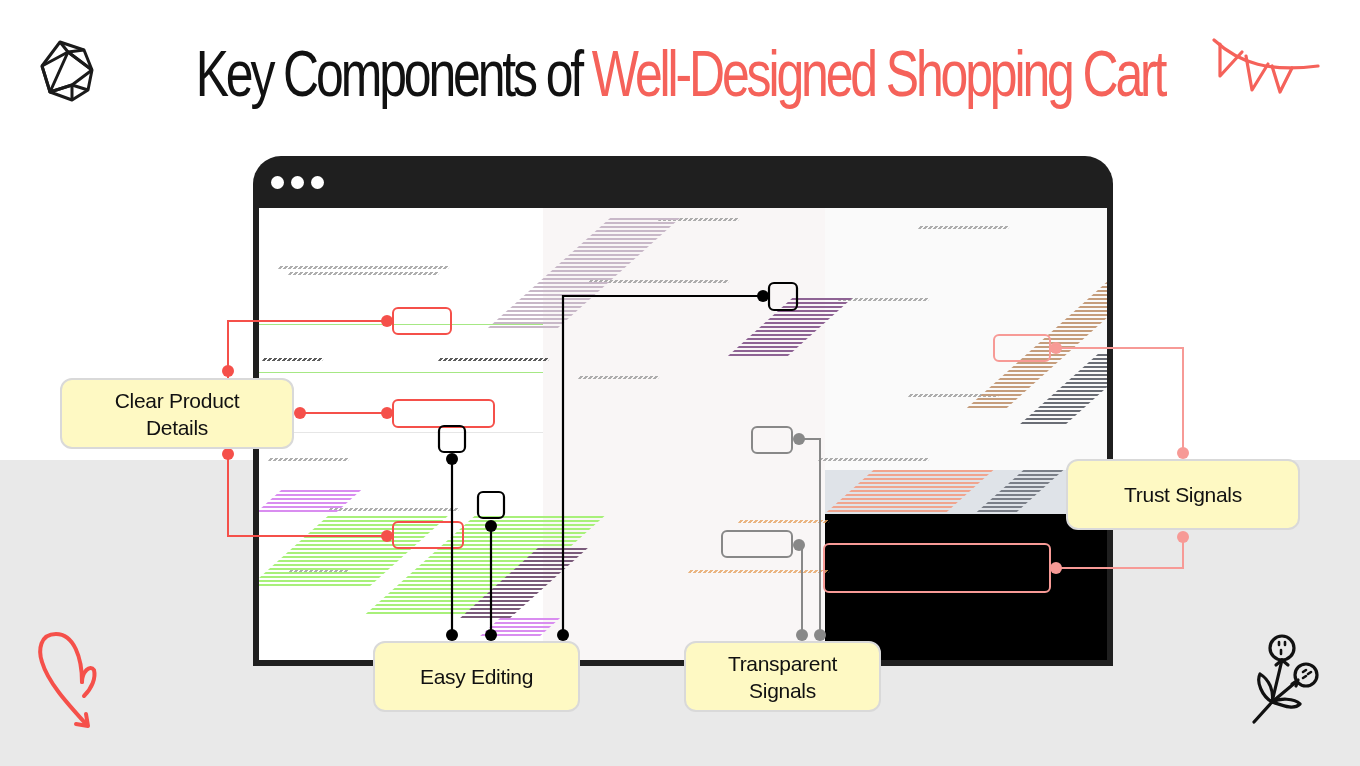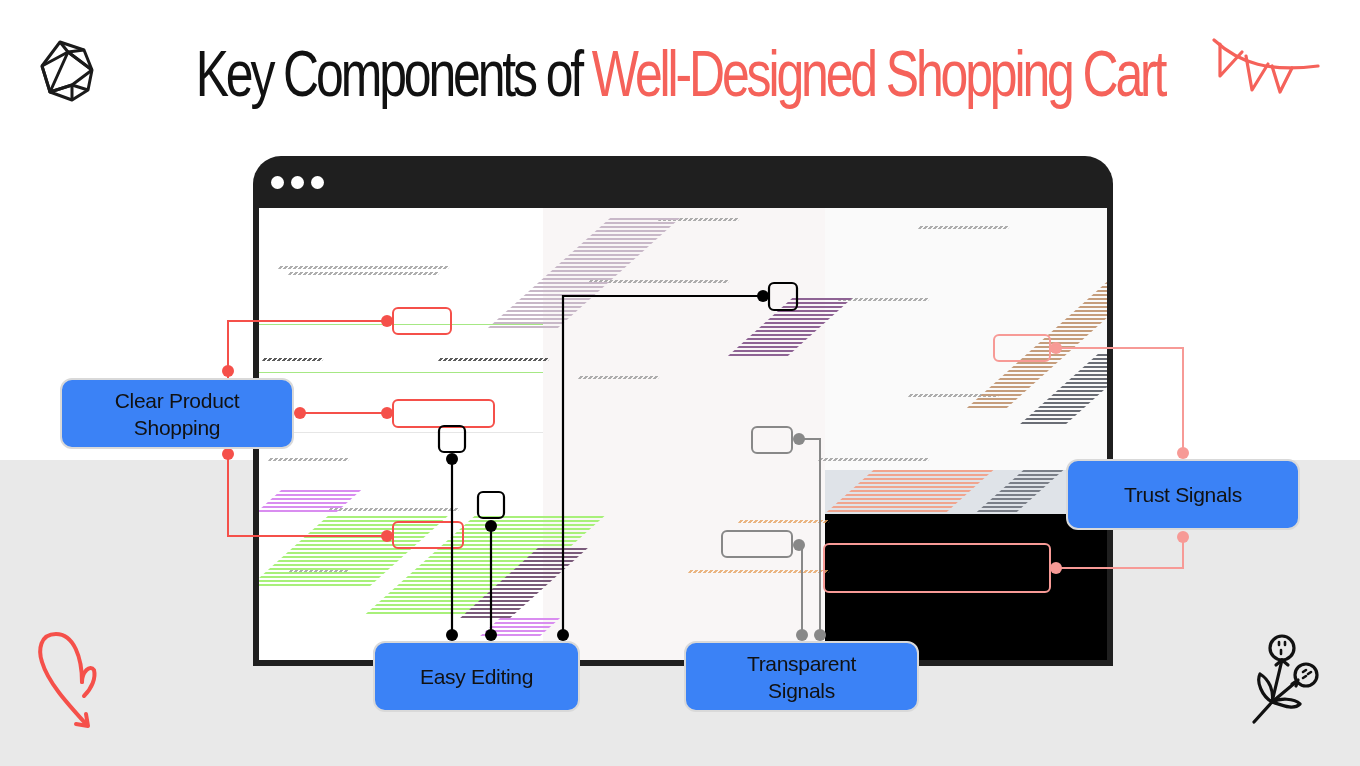--- a/index.html
+++ b/index.html
@@ -40,21 +40,21 @@
     transform: skewX(-35deg); opacity: .8;
   }
   .band {
     position: absolute;
     background: repeating-linear-gradient(180deg, var(--c) 0 2px, transparent 2px 4px);
     transform: skewX(-48deg);
   }
   .hline { position: absolute; height: 1px; }
   
   .callout {
-    position: absolute; background: #3b82f6; border: 2px solid #d9d9d9; border-radius: 12px;
+    position: absolute; background: #fef9c3; border: 2px solid #d9d9d9; border-radius: 12px;
     display: flex; align-items: center; justify-content: center; text-align: center;
     font-size: 21px; line-height: 27px; color: #111; letter-spacing: -0.3px;
   }
   svg.overlay { position: absolute; left: 0; top: 0; }
 </style>
 </head>
 <body>
 
 <div class="bg-bottom"></div>
 
@@ -207,27 +207,27 @@
     <circle cx="1056" cy="348" r="6"></circle>
       <circle cx="1183" cy="453" r="6"></circle>
     <circle cx="1183" cy="537" r="6"></circle>
       <circle cx="1056" cy="568" r="6"></circle>
   </g>
 </svg>
 
 <div class="callout" style="left:60px;top:378px;width:234px;height:71px;">
   <div>
     <div>Clear Product</div>
-    <div>Shopping</div>
+    <div>Details</div>
   </div>
 </div>
 <div class="callout" style="left:373px;top:641px;width:207px;height:71px;">
   <div>Easy Editing</div>
 </div>
-<div class="callout" style="left:684px;top:641px;width:235px;height:71px;">
+<div class="callout" style="left:684px;top:641px;width:197px;height:71px;">
   <div>
     <div>Transparent</div>
     <div>Signals</div>
   </div>
 </div>
 <div class="callout" style="left:1066px;top:459px;width:234px;height:71px;">
   <div>Trust Signals</div>
 </div>
 
 </body></html>

